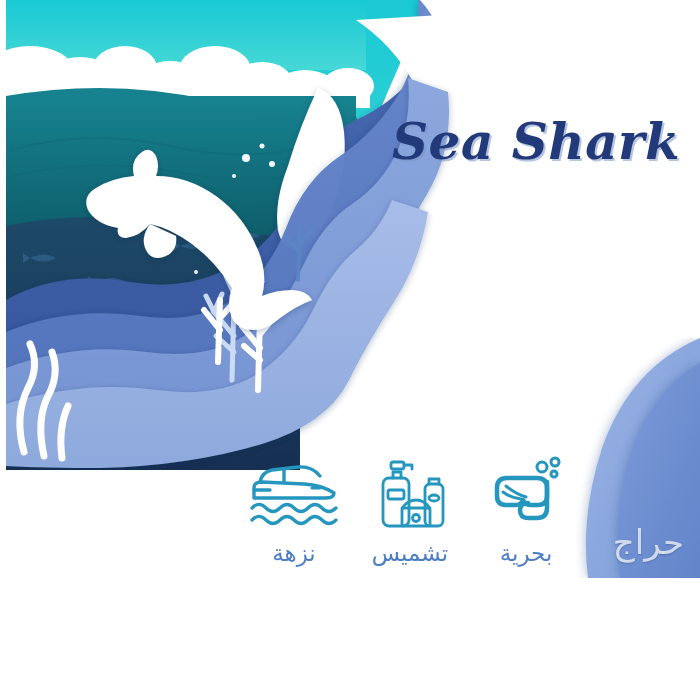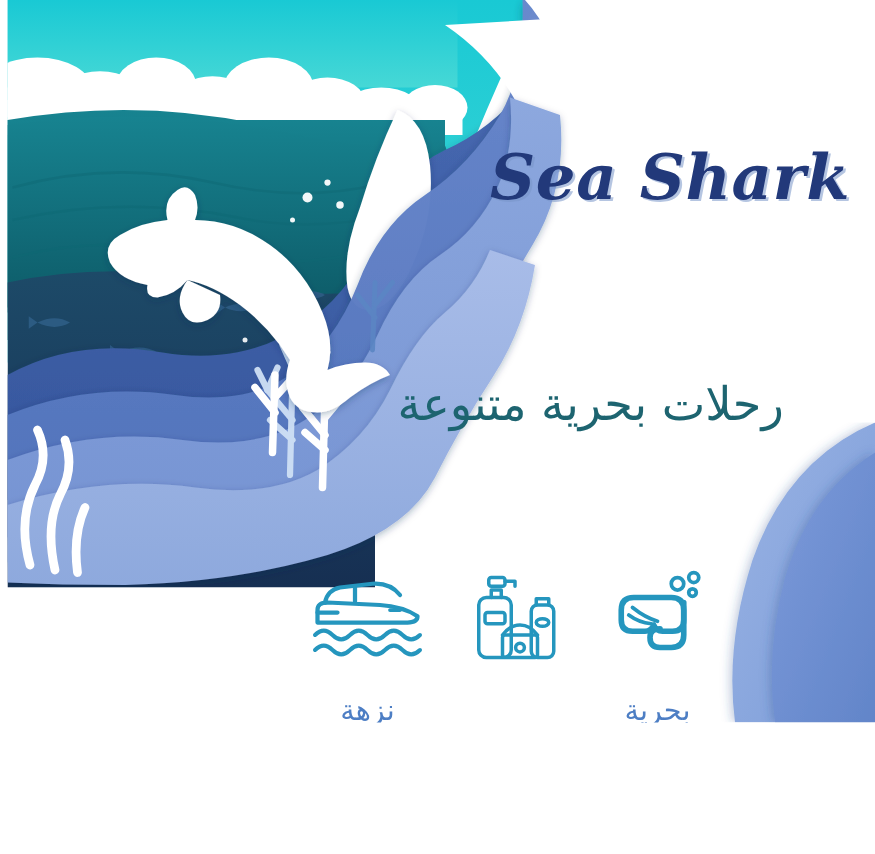--- a/index.html
+++ b/index.html
@@ -30,21 +30,21 @@
   }
 
   
   .strip{position:absolute;left:0;top:452px;width:700px;height:160px;
          display:flex;flex-direction:row-reverse;justify-content:flex-start;
          padding-left:8px;box-sizing:border-box;}
   .cell{width:116px;display:flex;flex-direction:column;align-items:center;}
   .cell .ic{height:86px;display:flex;align-items:center;justify-content:center;}
   .cell .ic svg{display:block;}
   .cell .lbl{
-    margin-top:18px;direction:rtl;
+    margin-top:2px;direction:rtl;
     font-family:"DejaVu Sans",sans-serif;
     font-size:23px;color:#4d7ec4;white-space:nowrap;letter-spacing:1px;
   }
 
   
   .corner{position:absolute;right:0;bottom:0;width:190px;height:240px;pointer-events:none;}
   .corner svg{display:block;}
 
   
   .wm{
@@ -255,21 +255,20 @@
             <circle cx="262" cy="146" r="2.5"></circle>
           <circle cx="272" cy="164" r="3"></circle>
             <circle cx="234" cy="176" r="2"></circle>
         </g>
       </g>
     </svg>
   </div>
 
   <div class="title">Sea Shark</div>
 
-  <div class="tagline">رحلات بحرية متنوعة</div>
 
   <div class="strip">
 
     <div class="cell">
       <div class="ic">
         <svg width="82" height="82" viewBox="0 0 82 82" fill="none" stroke="#2596be" stroke-width="2.6" stroke-linecap="round" stroke-linejoin="round">
           <ellipse cx="41" cy="26" rx="15" ry="19"></ellipse>
           <ellipse cx="20" cy="32" rx="12" ry="15"></ellipse>
           <ellipse cx="62" cy="32" rx="12" ry="15"></ellipse>
           <path d="M36 12 q-5 5 -5 13" stroke-width="2"></path>
@@ -314,20 +313,21 @@
 
           <rect x="56" y="30" width="18" height="42" rx="5"></rect>
           <path d="M60 30 v-5 h10 v5"></path>
           <ellipse cx="65" cy="44" rx="5" ry="3"></ellipse>
 
           <rect x="33" y="54" width="28" height="18" rx="2"></rect>
           <path d="M33 54 q6 -8 14 -8 q8 0 14 8"></path>
           <circle cx="47" cy="64" r="3.5"></circle>
         </svg>
       </div>
+      <div class="lbl">تشميس</div>
     </div>
 
     <div class="cell">
       <div class="ic">
         <svg width="92" height="82" viewBox="0 0 92 82" fill="none" stroke="#2596be" stroke-width="3.4" stroke-linecap="round" stroke-linejoin="round">
           <path d="M6 44 h72 q8 0 8 -5 q-12 -8 -30 -9 L14 28 q-8 0 -8 6 z"></path>
           <path d="M12 28 q2 -10 12 -12 l26 -3 q14 -1 22 9"></path>
           <path d="M36 15 v12 M6 36 h16"></path>
           <path d="M64 34 h8" stroke-width="3"></path>
           <path d="M4 54 q7 -7 14 0 t14 0 t14 0 t14 0 t14 0 t14 0" stroke-width="3.2"></path>
@@ -352,14 +352,15 @@
         </linearGradient>
         <filter id="cs" x="-30%" y="-30%" width="160%" height="160%">
           <feDropShadow dx="-2" dy="0" stdDeviation="4" flood-color="#30508f" flood-opacity=".3"></feDropShadow>
         </filter>
       </defs>
       <path d="M190 0 Q120 30 92 110 Q70 178 78 240 L190 240 Z" fill="url(#cB)" filter="url(#cs)"></path>
       <path d="M190 24 Q138 56 118 124 Q102 184 110 240 L190 240 Z" fill="url(#cA)" filter="url(#cs)"></path>
     </svg>
   </div>
 
+  <div class="wm">حراج</div>
 
 </div>
 
 </body></html>

